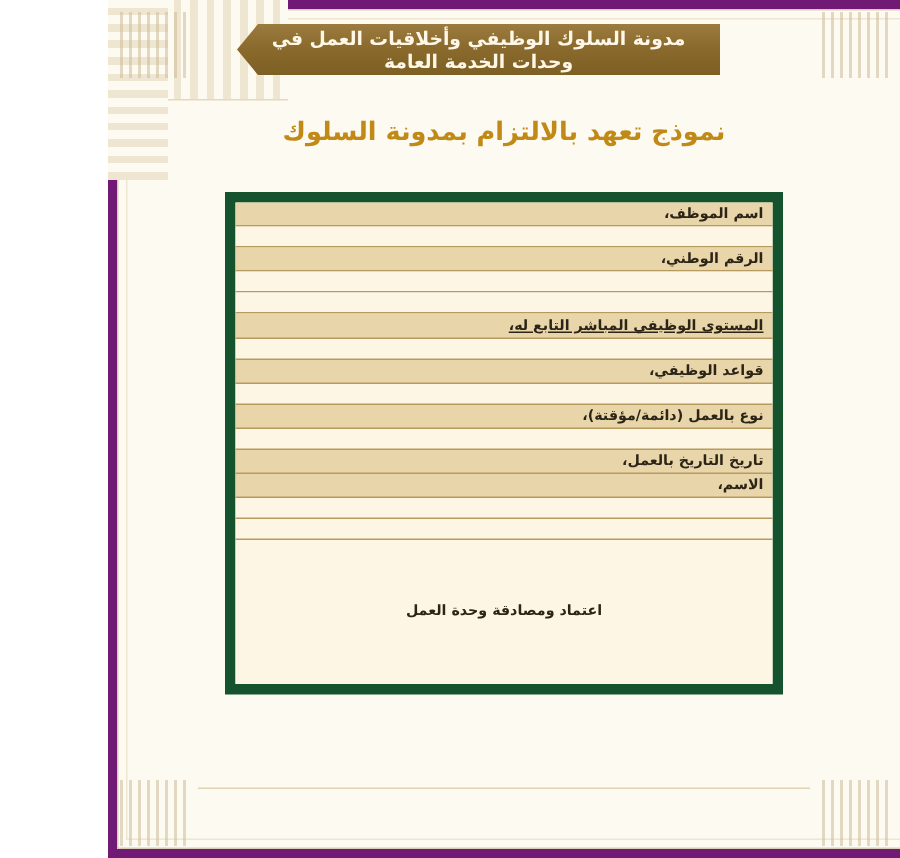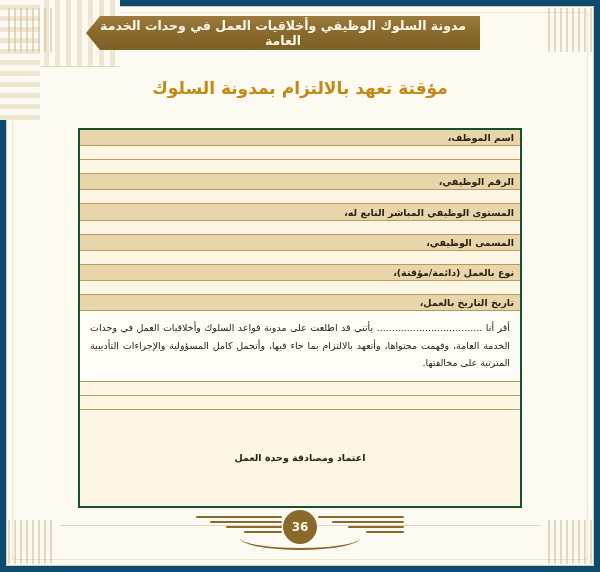--- a/index.html
+++ b/index.html
@@ -5,23 +5,23 @@
   html, body {
     margin: 0;
     padding: 0;
     background: #ffffff;
   }
   body {
     font-family: "DejaVu Sans", sans-serif;
   }
   .page {
     position: relative;
-    width: 600px;
+    width: 528px;
     height: 572px;
-    background: #0c4a6e;
+    background: #701a75;
     overflow: hidden;
   }
 
   
   .frame-outer {
     position: absolute;
     left: 6px; top: 6px;
     width: 588px; height: 560px;
     border: 1px solid #d8cdb4;
     background: #fdfaf2;
@@ -112,21 +112,21 @@
     font-weight: bold;
     letter-spacing: .5px;
   }
 
   
   .form {
     position: absolute;
     top: 128px;
     right: 78px;
     left: 78px;
-    border: 2px solid #14532d;
+    border: 7px solid #14532d;
     box-sizing: border-box;
     background: #fffdf6;
   }
   .row {
     border-bottom: 1px solid #b79a5e;
     box-sizing: border-box;
   }
   .row:last-child { border-bottom: none; }
 
   .label-row {
@@ -135,20 +135,21 @@
     line-height: 16px;
     font-size: 9.5px;
     font-weight: bold;
     color: #2c2416;
     padding: 0 6px;
     text-align: right;
   }
   .label-row.tall {
     height: 17px;
     line-height: 17px;
+    text-decoration: underline;
   }
   .blank-row {
     background: #fdf6e4;
     height: 14px;
   }
   .pledge {
     background: #fffdf6;
     padding: 8px 10px 9px 10px;
     font-size: 9.5px;
     line-height: 1.85;
@@ -249,69 +250,51 @@
   <div class="corner tl"></div>
   <div class="corner tr"></div>
   <div class="corner bl"></div>
   <div class="corner br"></div>
 
   <div class="banner-wrap">
     <div class="banner-shadow"></div>
     <div class="banner">مدونة السلوك الوظيفي وأخلاقيات العمل في وحدات الخدمة العامة</div>
   </div>
 
-  <div class="doc-title">مؤقتة تعهد بالالتزام بمدونة السلوك</div>
+  <div class="doc-title">نموذج تعهد بالالتزام بمدونة السلوك</div>
 
   <div class="form">
 
     <div class="row label-row">اسم الموظف،</div>
     <div class="row blank-row"></div>
 
-    <div class="row blank-row"></div>
-
-    <div class="row label-row">الرقم الوظيفي،</div>
+    <div class="row label-row">الرقم الوطني،</div>
+    <div class="row blank-row"></div>
+
     <div class="row blank-row"></div>
 
     <div class="row label-row tall">المستوى الوظيفي المباشر التابع له،</div>
     <div class="row blank-row"></div>
 
-    <div class="row label-row">المسمى الوظيفي،</div>
+    <div class="row label-row">قواعد الوظيفي،</div>
     <div class="row blank-row"></div>
 
     <div class="row label-row">نوع بالعمل (دائمة/مؤقتة)،</div>
     <div class="row blank-row"></div>
 
     <div class="row label-row">تاريخ التاريخ بالعمل،</div>
 
-    <div class="row pledge">
-      <p>أقر أنا ................................... يأتني قد اطلعت على مدونة قواعد السلوك وأخلاقيات العمل في وحدات الخدمة العامة، وفهمت محتواها، وأتعهد بالالتزام بما جاء فيها، وأتحمل كامل المسؤولية والإجراءات التأديبية المترتبة على مخالفتها.</p>
-    </div>
-
+
+    <div class="row label-row">الاسم،</div>
     <div class="row blank-row"></div>
 
     <div class="row blank-row"></div>
 
 
     <div class="row sign-block">
       <div class="caption">اعتماد ومصادقة وحدة العمل</div>
     </div>
   </div>
 
   <div class="footer-rule"></div>
 
-  <div class="page-badge">
-    <div class="wing left">
-      <span></span>
-        <span></span>
-        <span></span>
-        <span></span>
-    </div>
-    <div class="wing right">
-      <span></span>
-        <span></span>
-        <span></span>
-        <span></span>
-    </div>
-    <div class="badge-arc"></div>
-    <div class="badge-center">36</div>
-  </div>
 
 </div>
 
 </body></html>

